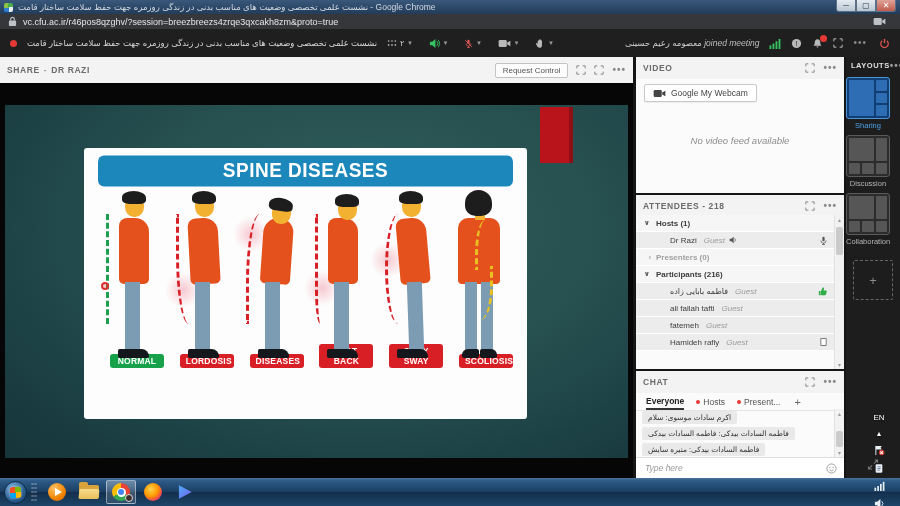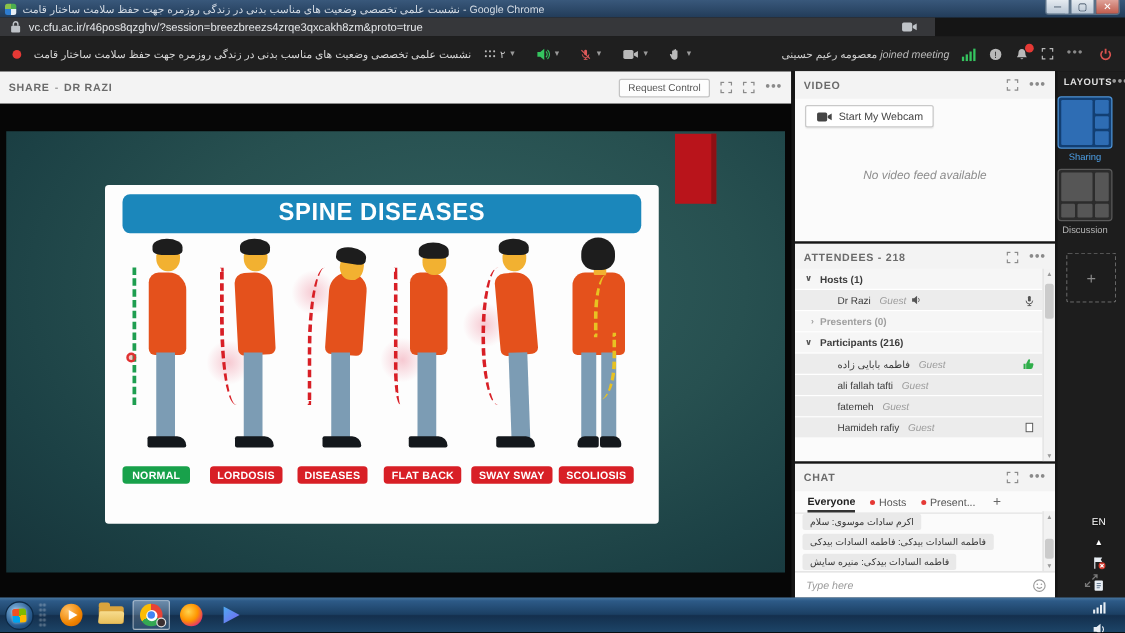--- a/index.html
+++ b/index.html
@@ -11,21 +11,21 @@
 
   
   #titlebar{left:0;top:0;width:900px;height:14px;background:linear-gradient(#39587b,#223c59);display:flex;align-items:center;padding:0 4px;color:#d4dbe4;font-size:8.5px;white-space:nowrap;}
   #favicon{width:9px;height:9px;border-radius:2px;background:conic-gradient(#4cae4f 0 25%,#e8eff5 25% 50%,#2e7dd1 50% 75%,#8bc34a 75%);margin-right:5px;flex:0 0 auto;}
   #winbtns{margin-left:auto;display:flex;margin-top:-3px;}
   .winbtn{width:20px;height:13px;background:linear-gradient(#e9eef3,#b9c6d4);border:1px solid #5a7086;border-top:none;font-size:8px;color:#25384d;display:flex;align-items:center;justify-content:center;}
   .winbtn.close{background:linear-gradient(#e2a9a0,#c05b4c);color:#fff;border-radius:0 0 3px 0;}
   .winbtn.min{border-radius:0 0 0 3px;}
 
   
-  #urlbar{left:0;top:14px;width:748px;height:15px;background:#36373a;display:flex;align-items:center;padding:0 8px;color:#e4e6e9;font-size:9px;white-space:nowrap;}
+  #urlbar{left:0;top:14px;width:900px;height:15px;background:#36373a;display:flex;align-items:center;padding:0 8px;color:#e4e6e9;font-size:9px;white-space:nowrap;}
   #urlbar .ico{color:#bfc3c8;margin-right:6px;}
   #url-cam{margin-left:auto;color:#bfc3c8;}
 
   
   #meetbar{left:0;top:29px;width:900px;height:28px;background:#1f1f1f;display:flex;align-items:center;padding:0 10px;color:#cfcfcf;}
   #rec-dot{width:7px;height:7px;border-radius:50%;background:#e53935;margin-right:10px;}
   #meet-title{font-size:8.5px;color:#d8d8d8;white-space:nowrap;}
   .chev{font-size:7px;color:#9a9a9a;margin:0 7px 0 4px;}
   .tbico{color:#b9b9b9;margin-left:10px;}
   #menu-badge{font-size:8px;color:#cfcfcf;margin-left:3px;}
@@ -49,21 +49,21 @@
   #share-title-sep{margin:0 4px;color:#9a9a9a;}
   #req-ctl{border:1px solid #c3c3c3;background:#fdfdfd;border-radius:2px;font-size:8px;color:#555;padding:2px 7px;font-weight:normal;margin-left:16px;}
   #sharebody{position:absolute;left:0;top:26px;width:633px;height:395px;background:#060606;}
   #screen{position:absolute;left:5px;top:22px;width:623px;height:353px;background:radial-gradient(ellipse at 58% 35%,#32605f 0%,#275050 45%,#1c4145 75%,#16343a 100%);}
   #redrect{position:absolute;left:535px;top:2px;width:33px;height:56px;background:#b9141b;border-right:4px solid #8e1014;}
 
   
   #slide{position:absolute;left:79px;top:43px;width:443px;height:271px;background:#fdfdfd;border-radius:3px;padding:8px 14px 0 14px;}
   #banner{height:30px;background:#1b87bb;border-radius:6px;display:flex;align-items:center;justify-content:center;color:#fff;font-size:19px;font-weight:bold;letter-spacing:.5px;transform:scaleY(1.04);}
   #figures{display:flex;justify-content:space-between;margin-top:4px;}
-  .fig-col{display:flex;flex-direction:column;align-items:flex-start;width:66px;}
+  .fig-col{display:flex;flex-direction:row;align-items:flex-end;width:66px;}
   .person{position:relative;width:64px;height:178px;}
   .person > div{position:absolute;}
   .glow{display:none;width:36px;height:36px;border-radius:50%;background:radial-gradient(rgba(242,166,180,.6),rgba(242,166,180,0) 70%);}
   .spine{top:24px;left:8px;height:110px;width:0;border-left:3px dashed var(--spine,#1e9e50);}
   .torso{top:28px;left:21px;width:30px;height:66px;background:#e4511c;border-radius:8px 14px 5px 5px;}
   .legs{top:92px;left:27px;width:15px;height:68px;background:#7c9cb4;}
   .legs2,.shoe2{display:none;}
   .shoe{top:159px;left:20px;width:31px;height:9px;background:#14181c;border-radius:2px 9px 2px 2px;}
   .head{top:5px;left:27px;width:19px;height:22px;background:#f2b131;border-radius:46%;}
   .hair{top:1px;left:24px;width:24px;height:13px;background:#1d1d1d;border-radius:55% 60% 30% 35%;}
@@ -436,21 +436,21 @@
         <span class="dots">•••</span>
       </span>
     </div>
     <button id="webcam-btn">
       <span class="ico">
           <svg width="13" height="9" viewBox="0 0 14 10">
             <rect x="0.5" y="1" width="9" height="8" rx="1.5" fill="currentColor"></rect>
             <path d="M10 4l3.5-2v6L10 6z" fill="currentColor"></path>
           </svg>
         </span>
-      <span>Start My Webcam</span>
+      <span>Google My Webcam</span>
     </button>
     <div id="novideo">No video feed available</div>
   </div>
 
   <div id="attpod" class="pod">
     <div class="podhead">
       <span>ATTENDEES</span>&nbsp;
       <span>- 218</span>
       <span class="ricons">
         <span class="ico">
@@ -627,20 +627,30 @@
           <div class="thumb discussion">
             <div class="c c1"></div>
             <div class="c c2"></div>
             <div class="c c3"></div>
             <div class="c c4"></div>
             <div class="c c5"></div>
           </div>
           <div class="laylabel">Discussion</div>
         </div>
 
+        <div class="layitem" style="display:flex;flex-direction:column;align-items:center;">
+          <div class="thumb collab">
+            <div class="c c1"></div>
+            <div class="c c2"></div>
+            <div class="c c3"></div>
+            <div class="c c4"></div>
+            <div class="c c5"></div>
+          </div>
+          <div class="laylabel">Collaboration</div>
+        </div>
       </div>
     <div id="layadd">+</div>
     <span id="laycollapse" class="ico">
         <svg width="11" height="11" viewBox="0 0 12 12">
           <path d="M7 5l4-4M11 4V1H8M5 7l-4 4M1 8v3h4" stroke="currentColor" fill="none" stroke-width="1.1"></path>
         </svg>
       </span>
   </div>
 
   <div id="taskbar" class="abs">

